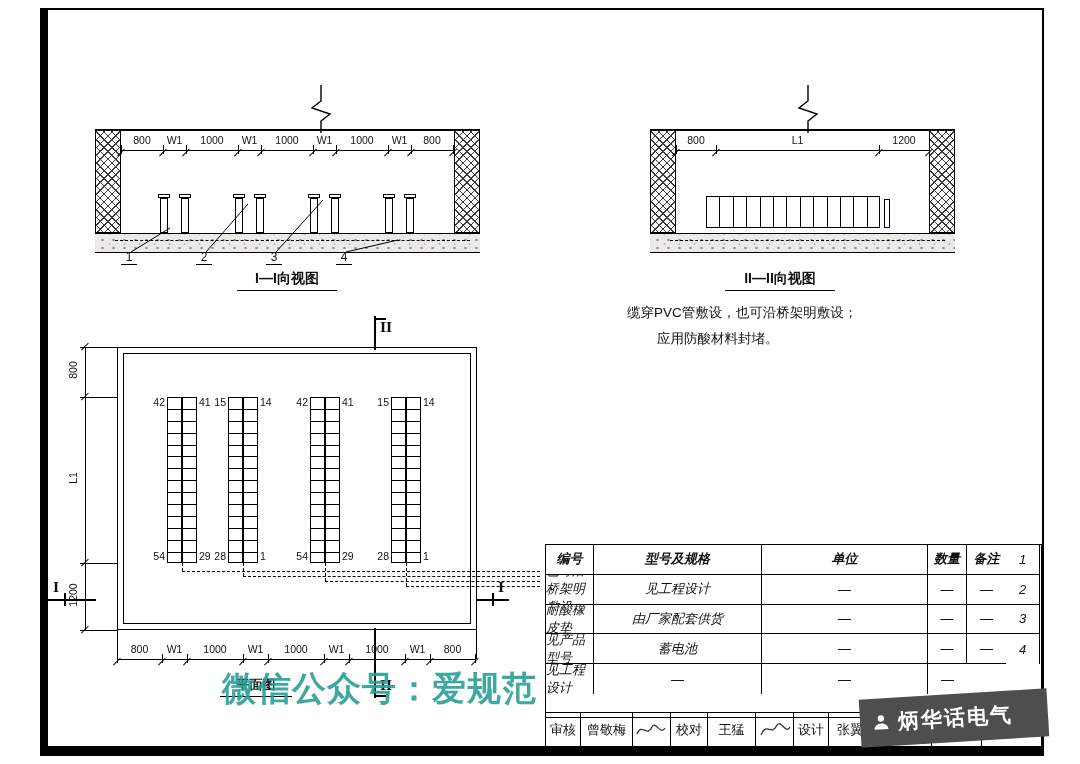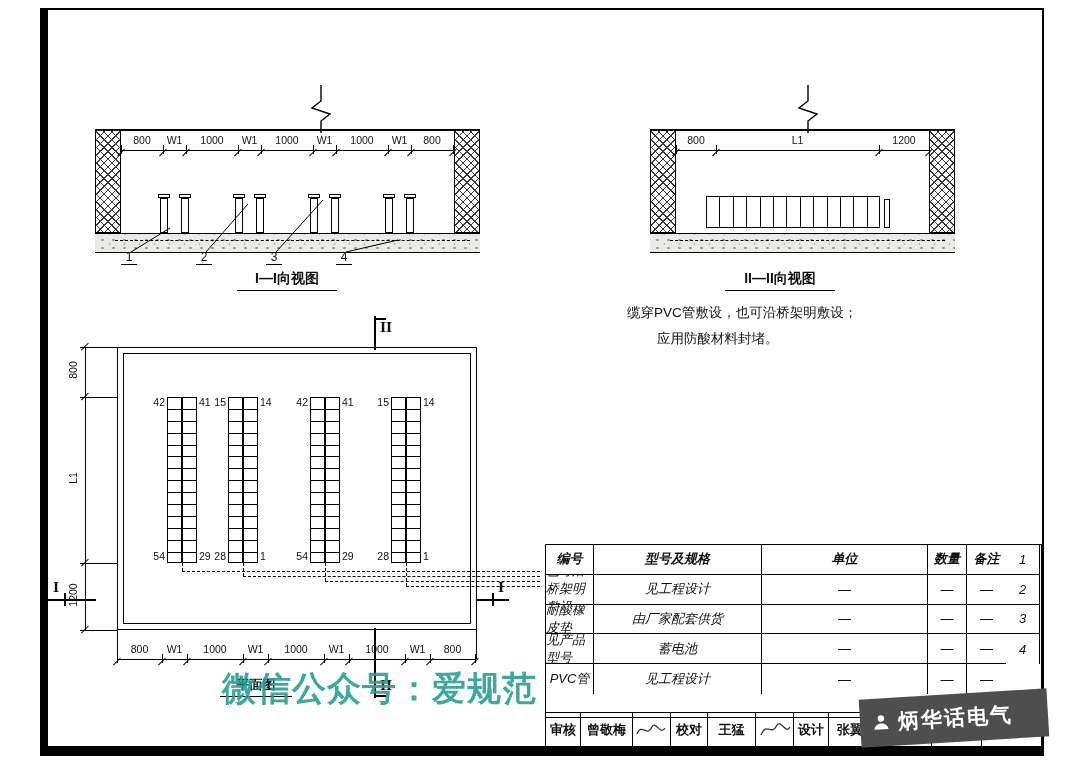--- a/index.html
+++ b/index.html
@@ -44,21 +44,21 @@
     grid-template-columns:48px 168px 166px 39px 39px 34px;grid-auto-rows:29.8px;font-size:13px;font-style:italic;}
   .bom .c{border-right:1px solid #000;border-bottom:1px solid #000;display:flex;align-items:center;justify-content:center;overflow:hidden;}
   .bom .c.lastcol{border-right:none;}
   .bom .c.lastrow{border-bottom:none;}
   .bom .c.hdr{font-weight:bold;}
   .tblock{left:545px;top:680px;width:497px;height:66px;border-left:1.5px solid #000;border-right:1.5px solid #000;}
   .trow1{display:flex;height:32px;border-bottom:1px solid #000;}
   .ttitle{width:327px;border-right:1px solid #000;display:flex;align-items:center;justify-content:center;font-size:20px;font-weight:bold;letter-spacing:1px;}
   .trest{flex:1;}
   .trow2{display:flex;height:33px;font-size:13px;}
-  .tc{border-right:1px solid #000;display:flex;align-items:center;justify-content:center;flex:none;box-sizing:border-box;font-weight:bold;}
+  .tc{border-right:1px solid #000;display:flex;align-items:center;justify-content:center;flex:none;box-sizing:border-box;}
   .tc.last{border-right:none;}
   .wm-wechat{position:absolute;left:222px;top:666px;font-size:34px;font-weight:bold;color:rgba(40,158,150,.9);letter-spacing:1px;z-index:60;white-space:nowrap;}
   .wm-corner{position:absolute;left:860px;top:694px;width:188px;height:48px;background:#4e4e4e;transform:rotate(-3.5deg);
     display:flex;align-items:center;gap:8px;padding-left:12px;z-index:61;box-sizing:border-box;}
   .wm-corner span{color:#fff;font-size:21px;font-weight:bold;letter-spacing:2px;}
 </style>
 </head>
 <body>
 
 <div class="page">
@@ -243,21 +243,20 @@
     <div class="c lastcol">—</div>
 
     <div class="c">3</div>
     <div class="c">见产品型号</div>
     <div class="c">蓄电池</div>
     <div class="c">—</div>
     <div class="c">—</div>
     <div class="c lastcol">—</div>
 
     <div class="c lastrow">4</div>
-    <div class="c lastrow">PVC管</div>
     <div class="c lastrow">见工程设计</div>
     <div class="c lastrow">—</div>
     <div class="c lastrow">—</div>
     <div class="c lastrow lastcol">—</div>
   </div>
 
   <div class="abs tblock">
     <div class="trow1">
       <div class="trest"></div>
     </div>

